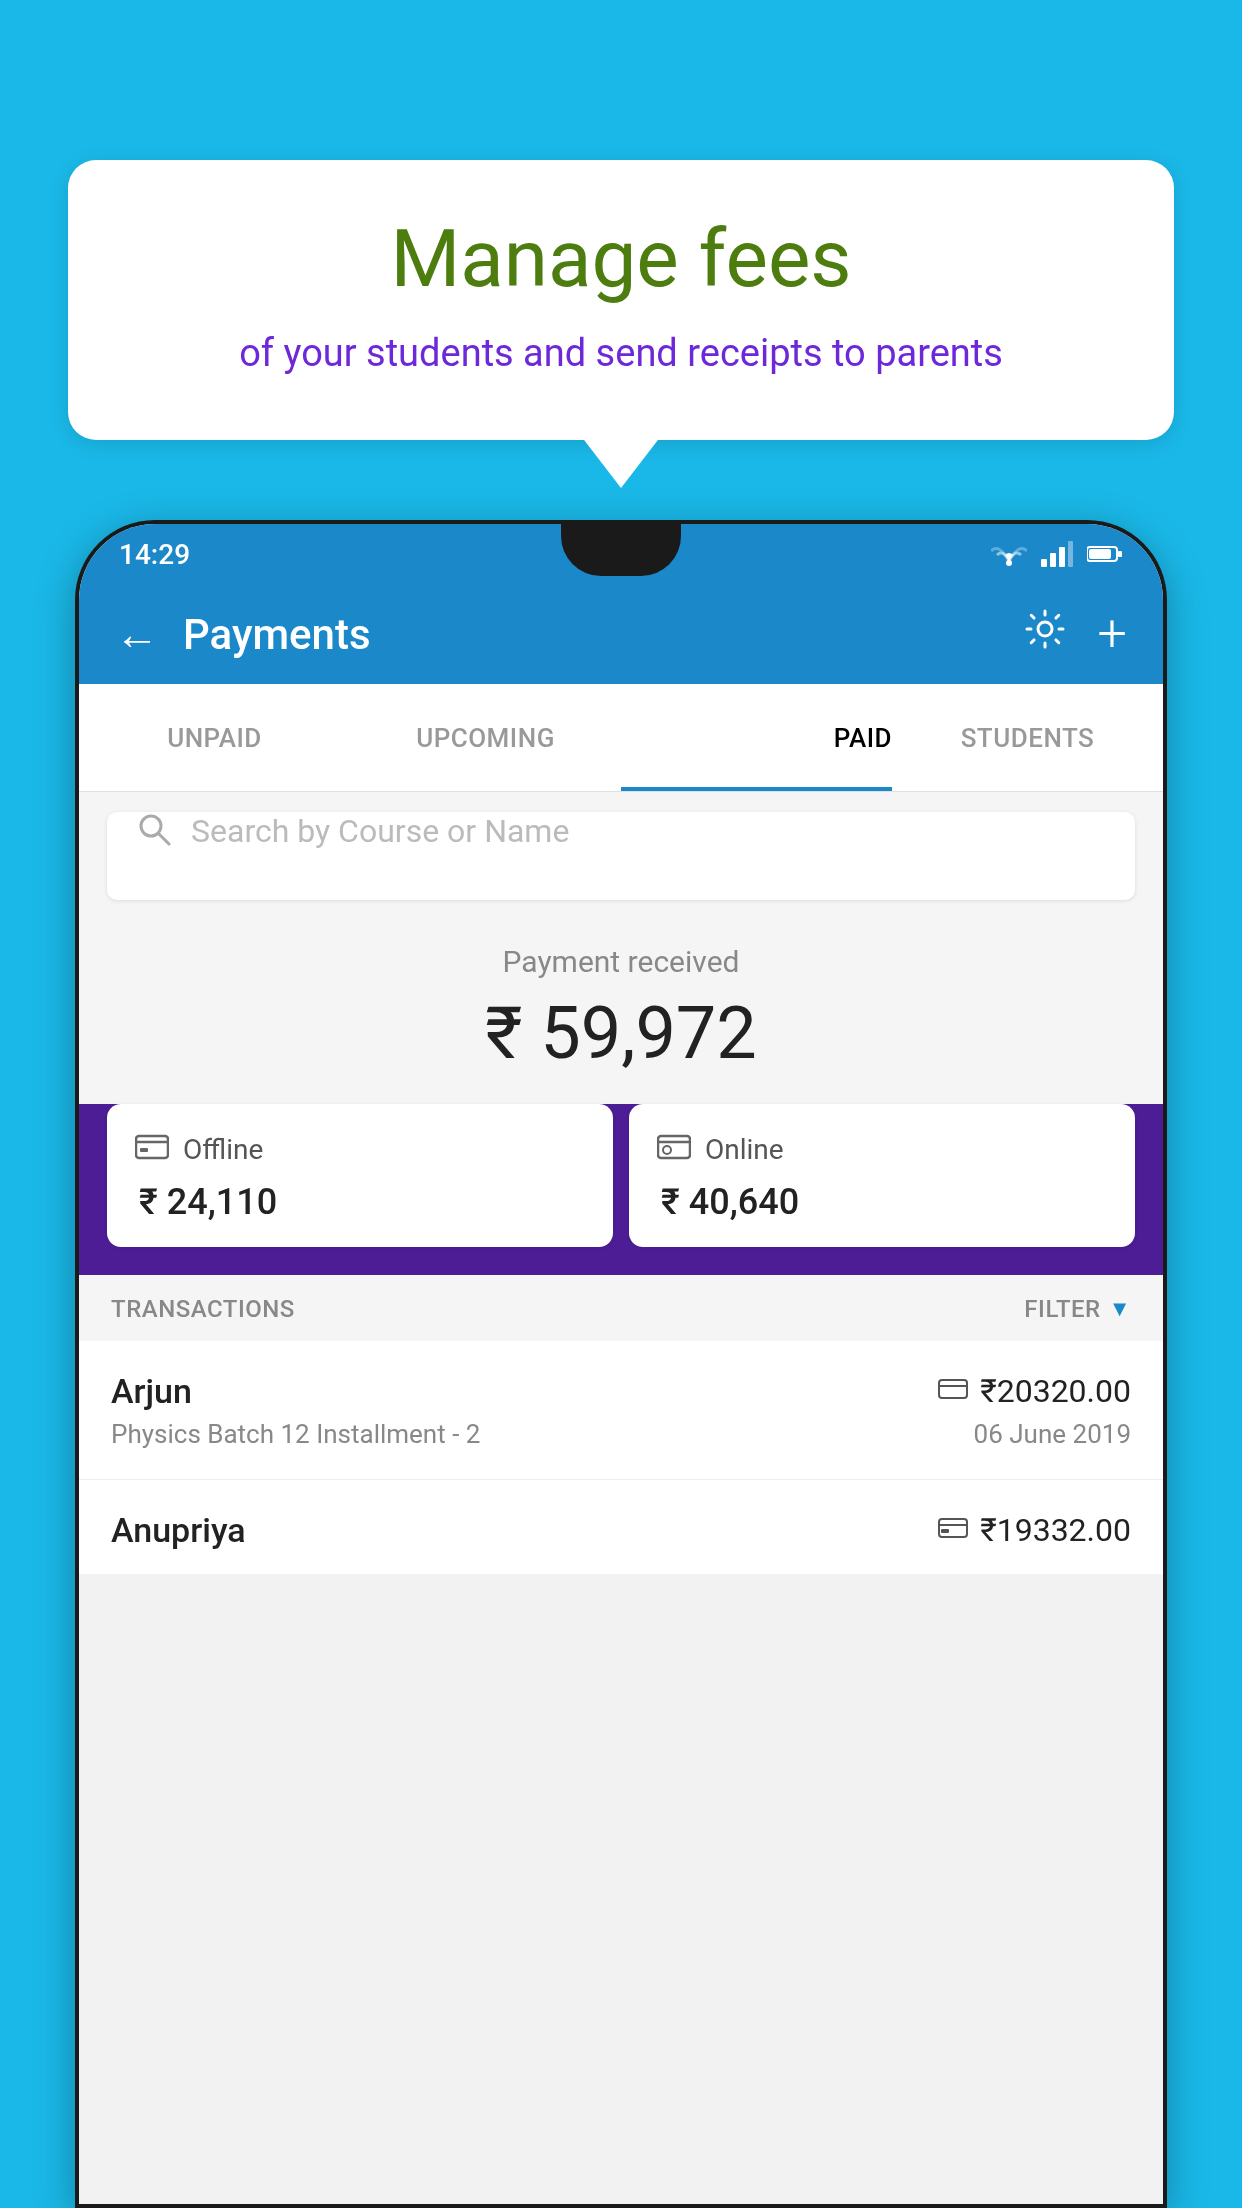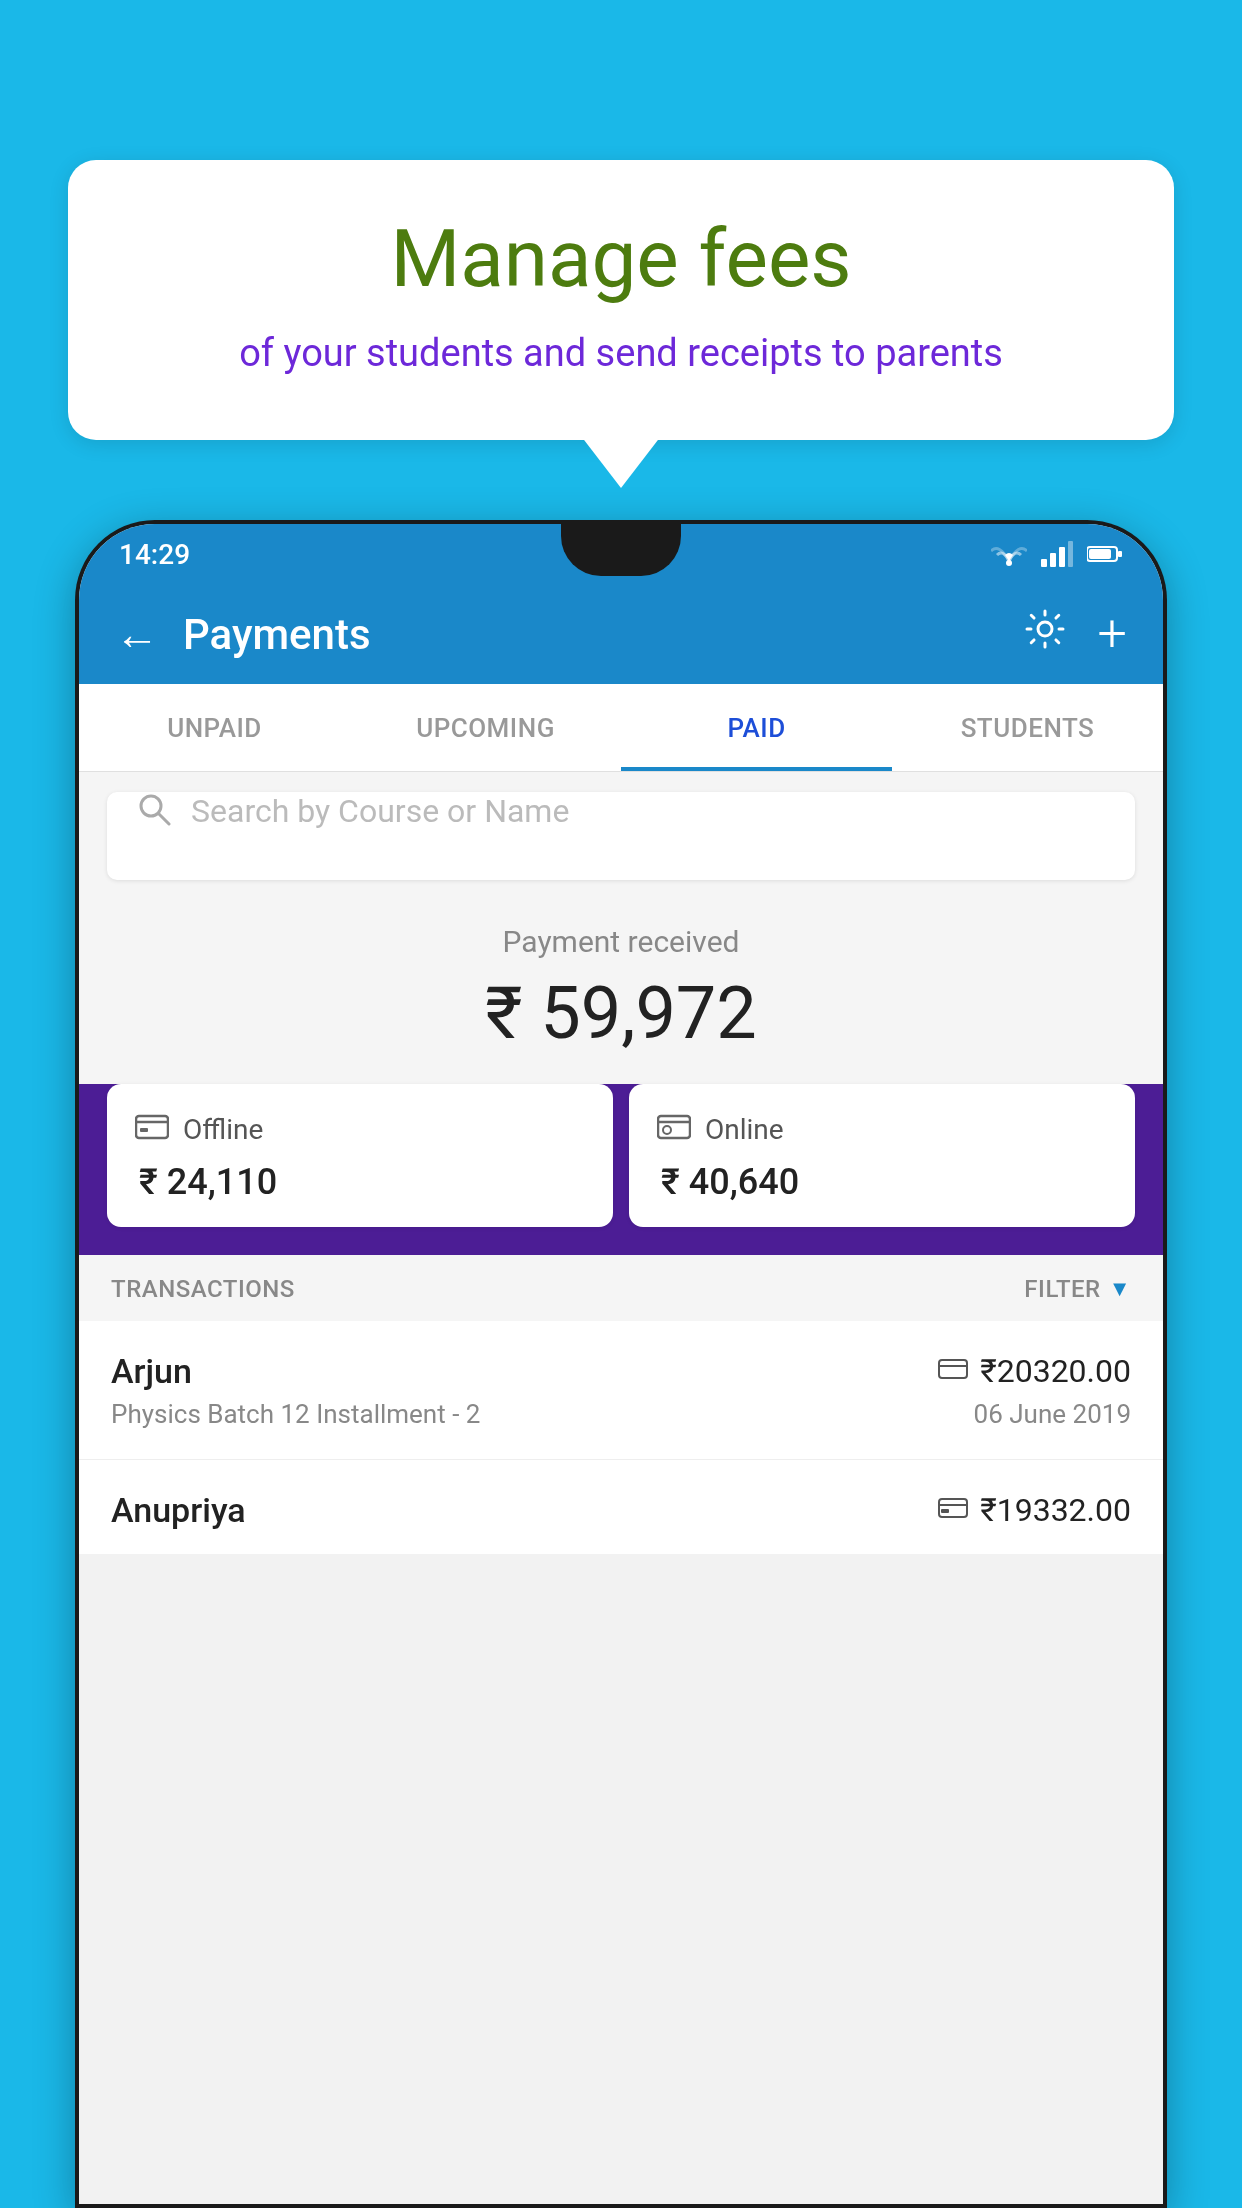--- a/index.html
+++ b/index.html
@@ -133,37 +133,38 @@
     .gear-icon, .plus-icon {
       color: white;
       font-size: 42px;
       cursor: pointer;
     }
 
     
     .tabs {
       background: white;
       display: flex;
-      height: 88px;
+      height: 108px;
       border-bottom: 1px solid #e0e0e0;
     }
     .tab {
       flex: 1;
       display: flex;
       align-items: center;
       justify-content: center;
       font-size: 26px;
       font-weight: 500;
       color: #999;
       letter-spacing: 0.5px;
       cursor: pointer;
       position: relative;
     }
     .tab.active {
-      color: #1d4ed8;
+      color: #000000;
+      justify-content: flex-end;
     }
     .tab.active::after {
       content: '';
       position: absolute;
       bottom: 0;
       left: 0;
       right: 0;
       height: 4px;
       background: #1a88c9;
     }

